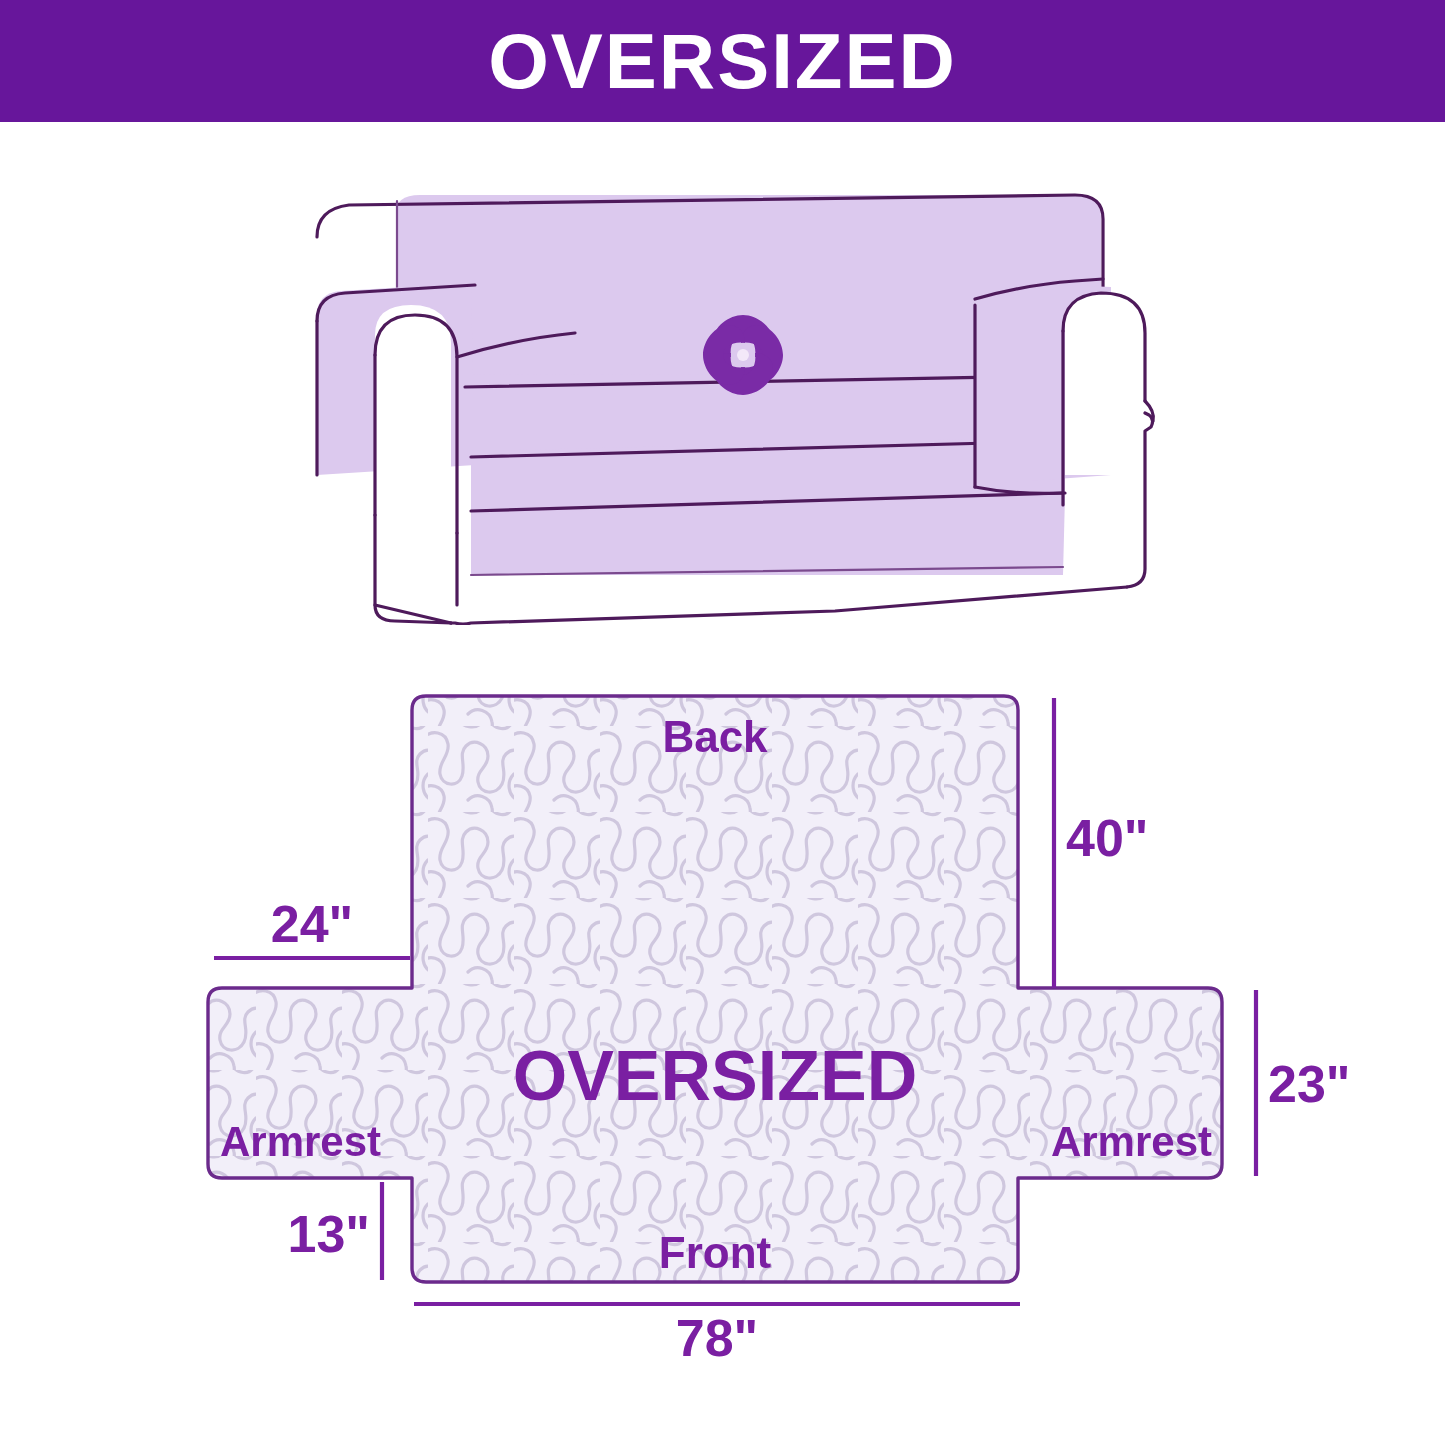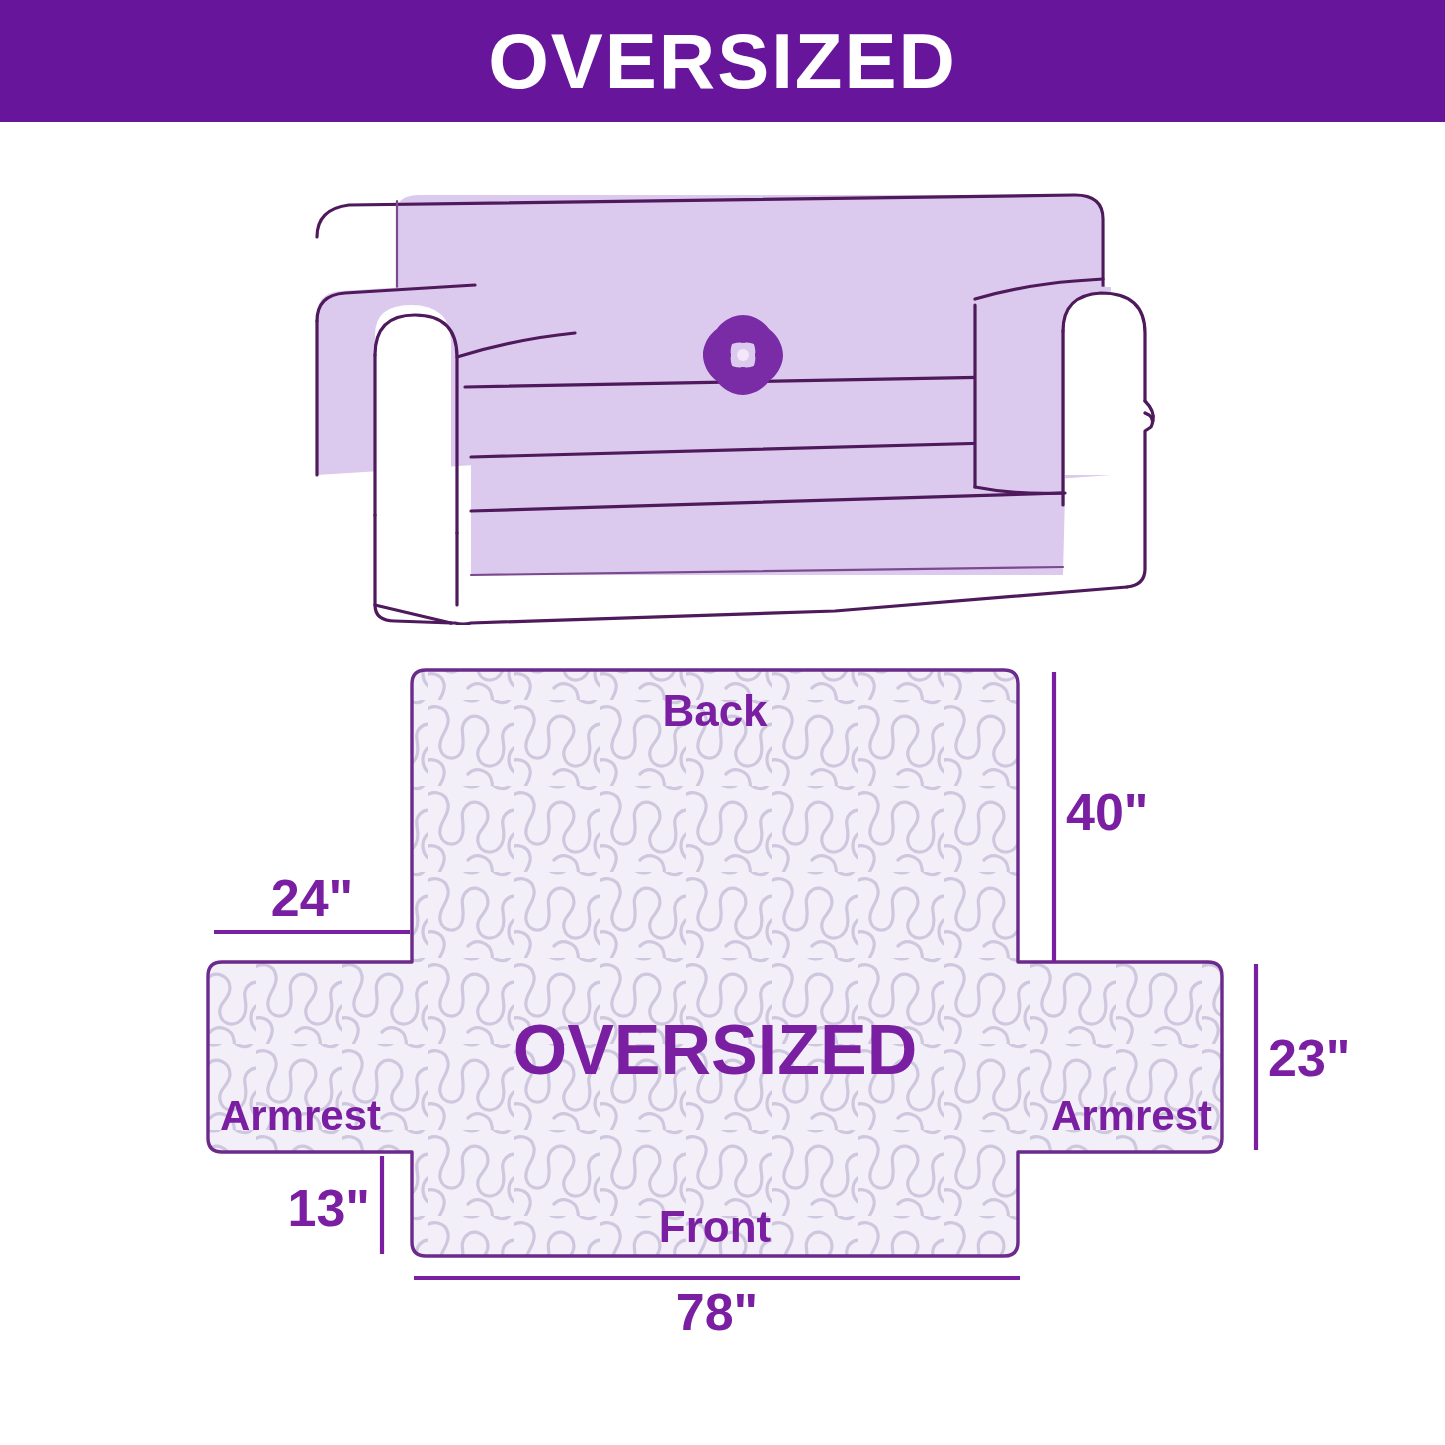--- a/index.html
+++ b/index.html
@@ -29,21 +29,21 @@
   }
 
   
   .sofa-wrap{
     position:absolute;left:275px;top:175px;width:920px;height:450px;
   }
   .sofa-wrap svg{display:block;width:100%;height:100%;}
 
   
   .diagram{
-    position:absolute;left:170px;top:614px;width:1180px;height:720px;
+    position:absolute;left:170px;top:640px;width:1180px;height:720px;
   }
   .diagram svg{display:block;width:100%;height:100%;}
 
   .dim-label{
     font-family:"Liberation Sans", sans-serif;
     font-weight:bold;
     fill:#7A1FA2;
   }
   .panel-label{
     font-family:"Liberation Sans", sans-serif;

